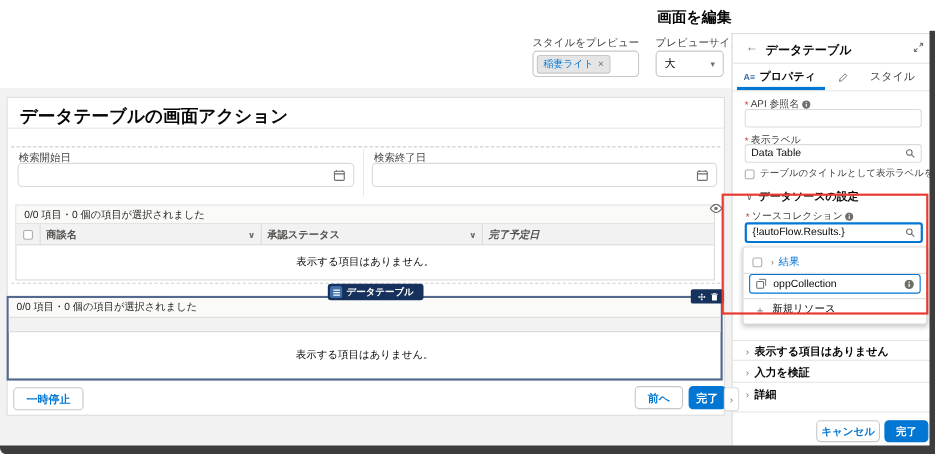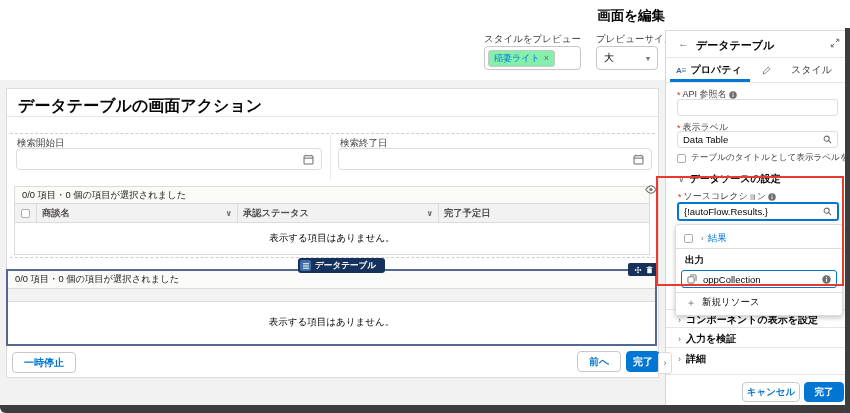--- a/index.html
+++ b/index.html
@@ -3,34 +3,34 @@
 <meta charset="utf-8">
 <style>
   * { margin:0; padding:0; box-sizing:border-box; }
   body { font-family:"Liberation Sans","DejaVu Sans",sans-serif; background:#fff; }
   .screen { position:relative; width:850px; height:413px; background:#f3f2f2; overflow:hidden; }
   .abs { position:absolute; }
   .hdr-strip { left:0; top:0; width:850px; height:80px; background:#fff; }
   .page-title { left:0; top:7px; width:665px; text-align:right; font-size:13.5px; font-weight:bold; color:#080707; }
   .tiny-lbl { font-size:9.5px; color:#3e3e3c; }
   .combo { background:#fff; border:1px solid #c9c7c5; border-radius:4px; display:flex; align-items:center; }
-  .pill { display:inline-flex; align-items:center; gap:4px; background:#86efac; border:1px solid #c9c7c5; border-radius:3px; padding:1px 5px; font-size:9px; color:#0176d3; }
+  .pill { display:inline-flex; align-items:center; gap:4px; background:#e5e5e5; border:1px solid #c9c7c5; border-radius:3px; padding:1px 5px; font-size:9px; color:#0176d3; }
   .pill .x { color:#706e6b; font-size:9px; cursor:pointer; }
   .canvas-bg { left:0; top:80px; width:665px; height:333px; background:#f3f2f2; }
   .panel { left:6px; top:88px; width:653px; height:290px; background:#fff; border:1px solid #dddbda; }
   .panel-title { left:18px; top:96px; font-size:16px; font-weight:bold; color:#080707; }
   .hline { height:1px; background:#e5e5e4; }
   .dashed { border-top:1px dashed #d0cecc; height:0; }
   .fld-lbl { font-size:9.5px; color:#444; }
   .inputbox { background:#fff; border:1px solid #dddbda; border-radius:4px; display:flex; align-items:center; }
   .tbl { border:1px solid #dddbda; background:#fff; }
   .tbl-status { height:17px; background:#fafaf9; border-bottom:1px solid #dddbda; display:flex; align-items:center; padding-left:7px; font-size:9.3px; color:#222; }
   .tbl-head { height:19px; background:#f3f2f2; border-bottom:1px solid #dddbda; display:flex; }
   .th { display:flex; align-items:center; font-size:9.3px; font-weight:bold; color:#514f4d; padding:0 5px; border-right:1px solid #dddbda; }
-  .th:last-child { border-right:none; }
+  .th:last-child { border-right:none;font-style:italic; }
   .chev { color:#706e6b; font-size:8px; }
   .tbl-empty { display:flex; align-items:center; justify-content:center; font-size:9.5px; color:#080707; }
   .cbx { width:9px; height:9px; border:1px solid #b0adab; border-radius:2px; background:#fff; flex:none; }
   .sel-comp { left:6px; top:269px; width:651px; height:77px; background:#fff; border:2px solid #54698d; }
   .comp-pill { left:298px; top:258px; height:15px; background:#16325c; border-radius:3px; display:flex; align-items:center; gap:4px; padding:1px 9px 1px 2px; z-index:3; }
   .comp-pill .txt { color:#fff; font-size:8.6px; font-weight:bold; }
   .pill-icon { width:11px; height:11px; background:#3e6ea5; border-radius:2px; display:flex; align-items:center; justify-content:center; }
   .tools { left:628px; top:263px; width:30px; height:13px; background:#16325c; border-radius:2px; display:flex; align-items:center; justify-content:center; gap:4px; z-index:3; }
   .btn { display:flex; align-items:center; justify-content:center; border-radius:4px; font-size:10px; cursor:pointer; }
   .btn-neutral { background:#fff; border:1px solid #c9c7c5; color:#0176d3; font-weight:bold; }
@@ -219,21 +219,20 @@
   </div>
 
   <div class="abs dropdown">
     <div class="dd-row" style="height:21px; padding-left:8px; gap:8px; border-bottom:1px solid #dddbda;">
       <span class="cbx"></span>
       <span style="display:flex; align-items:center; gap:4px;">
         <span class="chev">›</span>
         <span style="font-size:9.5px; color:#0176d3;">結果</span>
       </span>
     </div>
-    <div style="font-size:9.5px; font-weight:bold; color:#080707; padding:5px 9px 3px;">出力</div>
     <div class="dd-row" style="height:18px; margin:0 5px 4px; border:1.5px solid #0176d3; border-radius:3px; padding:0 5px; gap:6px;">
       <svg width="10" height="10" viewBox="0 0 16 16">
           <rect x="1.5" y="4.5" width="10" height="10" rx="1.5" fill="none" stroke="#706e6b" stroke-width="1.5"></rect>
           <path d="M5 1.5h8A1.5 1.5 0 0 1 14.5 3v8" fill="none" stroke="#706e6b" stroke-width="1.5"></path>
         </svg>
       <span style="font-size:9.5px; color:#080707; flex:1;">oppCollection</span>
       <svg width="9" height="9" viewBox="0 0 16 16">
           <circle cx="8" cy="8" r="7.5" fill="#706e6b"></circle>
           <rect x="7" y="7" width="2" height="5" fill="#fff"></rect>
           <rect x="7" y="3.5" width="2" height="2" fill="#fff"></rect>
@@ -241,21 +240,21 @@
     </div>
     <div class="dd-row" style="height:20px; padding-left:10px; gap:6px; border-top:1px solid #dddbda;">
       <span style="font-size:10px; color:#706e6b;">＋</span>
       <span style="font-size:9.5px; color:#080707;">新規リソース</span>
     </div>
   </div>
 
   <div class="abs hline" style="left:666px; top:309px; width:180px;"></div>
   <div class="abs sect" style="left:678px; top:313px;">
     <span class="chevron">›</span>
-    <span>コンポーネントの表示を設定</span>
+    <span>表示する項目はありません</span>
   </div>
   <div class="abs hline" style="left:666px; top:327px; width:180px;"></div>
   <div class="abs sect" style="left:678px; top:332px;">
     <span class="chevron">›</span>
     <span>入力を検証</span>
   </div>
   <div class="abs hline" style="left:666px; top:347px; width:180px;"></div>
   <div class="abs sect" style="left:678px; top:352px;">
     <span class="chevron">›</span>
     <span>詳細</span>

